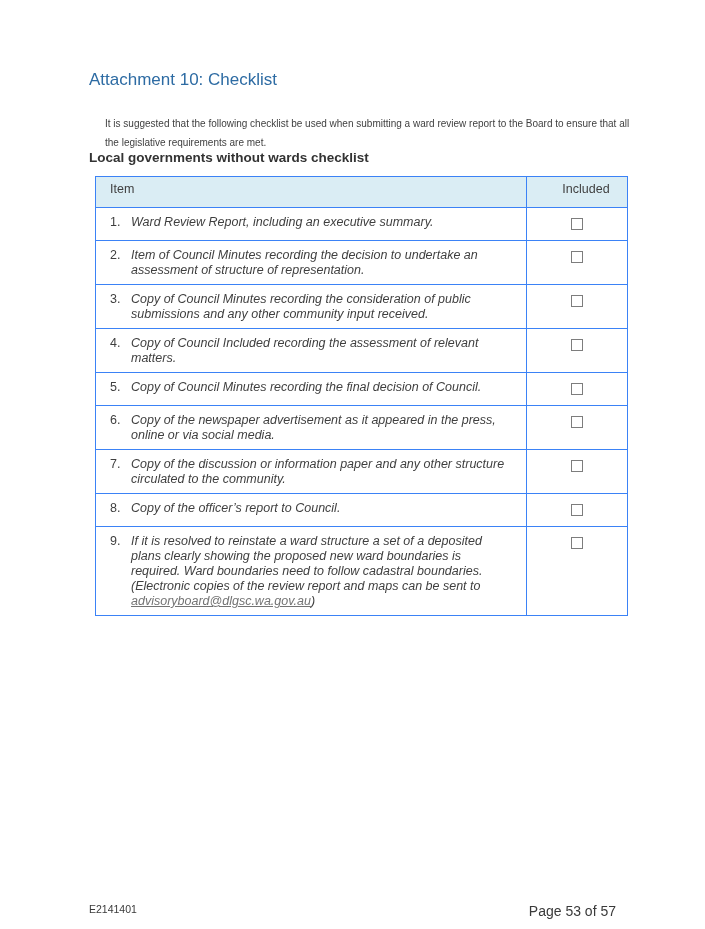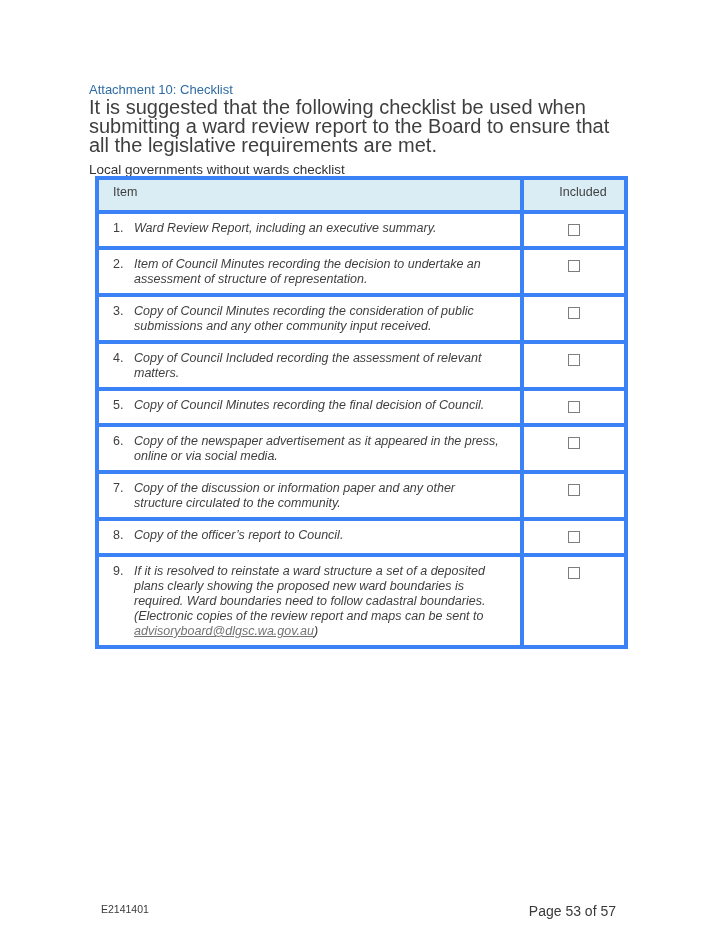--- a/index.html
+++ b/index.html
@@ -1,54 +1,54 @@
 <!DOCTYPE html>
 <html><head>
   <meta charset="utf-8">
   <style>
     html, body { margin: 0; padding: 0; }
     body {
       width: 705px; height: 929px; background: #ffffff; position: relative;
       font-family: "Liberation Sans", sans-serif; color: #3a3a3a; overflow: hidden;
     }
     .page-title {
-      position: absolute; left: 89px; top: 82px; margin: 0;
-      font-size: 13px; font-weight: normal; color: #2d6ba3;
+      position: absolute; left: 89px; top: 70px; margin: 0;
+      font-size: 17px; font-weight: normal; color: #2d6ba3;
     }
     .intro {
-      position: absolute; left: 89px; top: 98px; width: 540px; margin: 0;
-      font-size: 20px; line-height: 19px; color: #3f3f3f;
+      position: absolute; left: 89px; top: 98px; width: 540px; margin: 16px;
+      font-size: 10px; line-height: 19px; color: #3f3f3f;
     }
     .section-heading {
-      position: absolute; left: 89px; top: 162px; margin: 0;
-      font-size: 13.5px; font-weight: normal; color: #333333;
+      position: absolute; left: 89px; top: 150px; margin: 0;
+      font-size: 13.5px; font-weight: bold; color: #333333;
     }
     table.checklist {
       position: absolute; left: 95px; top: 176px; width: 533px;
       border-collapse: collapse; font-size: 12.5px; color: #3f3f3f;
     }
     table.checklist th, table.checklist td {
-      border: 4px solid #3b82f6; vertical-align: top;
+      border: 1px solid #3b82f6; vertical-align: top;
     }
     table.checklist th {
       background: #daedf4; font-weight: normal; text-align: left;
       padding: 5px 14px 11px 14px; height: 13px; line-height: 14px;
     }
     table.checklist th.col-included { text-align: center; width: 70px; padding-left: 24px; padding-right: 6px; }
     table.checklist td { padding: 7px 14px 6px 14px; line-height: 15px; }
     table.checklist td.check-cell { text-align: center; padding: 8px 6px 6px 6px; }
     .item-wrap { display: flex; }
     .item-num { width: 21px; flex: 0 0 21px; }
     .item-text { flex: 1; padding-right: 6px; font-style: italic; }
     .checkbox {
       display: inline-block; width: 10px; height: 10px; border: 1px solid #7d7d7d;
       background: #fff; margin-top: 2px; cursor: pointer;
     }
     a.email { color: #737373; text-decoration: underline; }
-    .footer-left { position: absolute; left: 89px; top: 903px; font-size: 10.5px; color: #3a3a3a; margin-left: 12px; }
+    .footer-left { position: absolute; left: 89px; top: 903px; font-size: 10.5px; color: #3a3a3a; }
     .footer-right { position: absolute; right: 89px; top: 903px; font-size: 14px; color: #3a3a3a; }
   </style>
 </head>
 <body>
 
 <h1 class="page-title">Attachment 10: Checklist</h1>
 <p class="intro">It is suggested that the following checklist be used when submitting a ward review report to the Board to ensure that all the legislative requirements are met.</p>
 <h2 class="section-heading">Local governments without wards checklist</h2>
 
 <table class="checklist">

